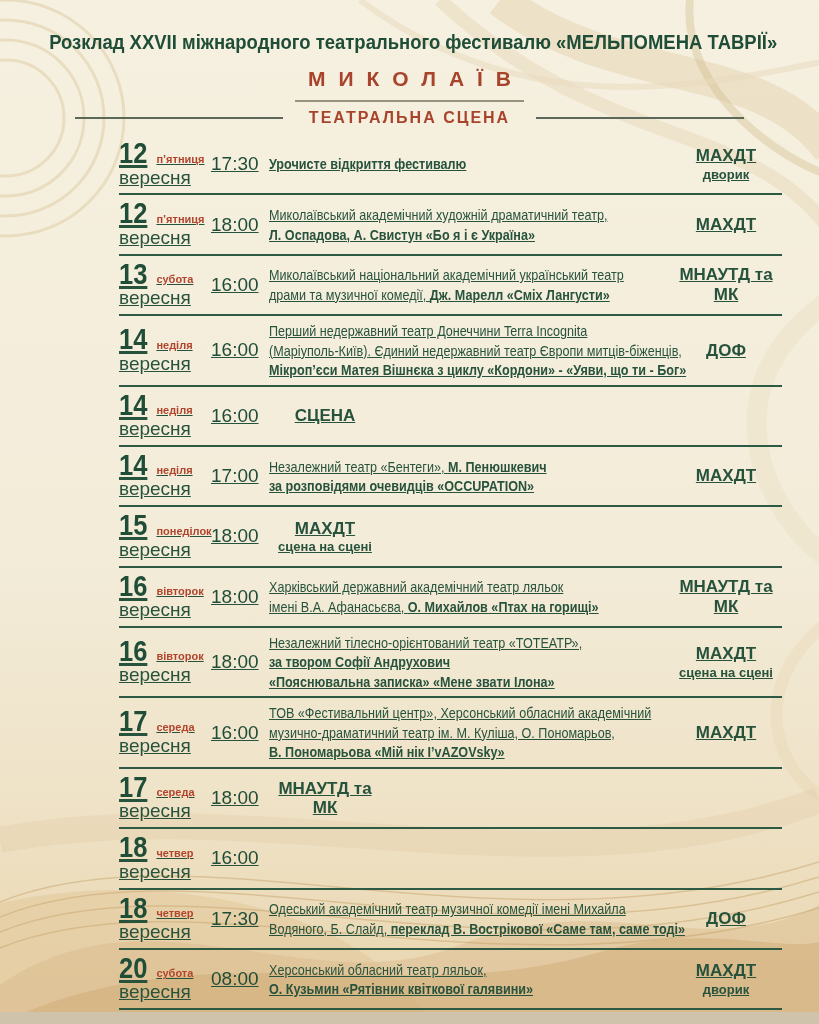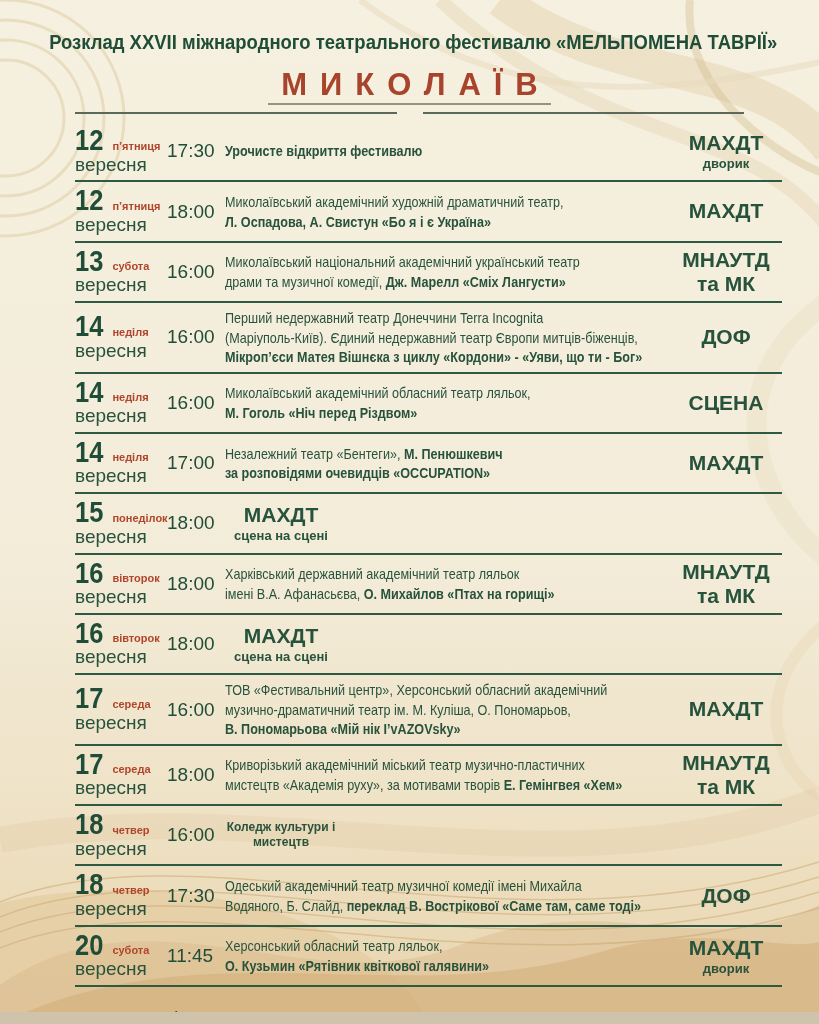--- a/index.html
+++ b/index.html
@@ -13,48 +13,48 @@
   .bg{ position:absolute; inset:0; z-index:0; }
   .content{ position:relative; z-index:1; }
 
   
   .title{
     margin-top:30px; text-align:center; font-size:21px; font-weight:700;
     color:#1f4d37; transform:scaleX(.88); white-space:nowrap;
   }
   .city-wrap{ text-align:center; margin-top:13px; }
   .city{
-    display:inline-block; color:#a8432c; font-size:31px; font-weight:700;
-    letter-spacing:13px; padding:0 0 0 13px; border-bottom:2px solid #97917e;
+    display:inline-block; color:#a8432c; font-size:21px; font-weight:700;
+    letter-spacing:13px; padding:0 0 9px 13px; border-bottom:2px solid #97917e;
   }
   .subtitle-row{ display:flex; align-items:center; gap:26px; margin:7px 75px 0 75px; }
   .rule{ flex:1; border-top:2px solid #5c685a; height:0; }
   .subtitle{ color:#a8432c; font-size:16px; font-weight:700; letter-spacing:2px; white-space:nowrap; }
 
   
-  .table{ margin:8px 37px 0 75px; }
+  .table{ margin:8px 37px 0 119px;text-decoration:underline; }
   .row{
     display:flex; align-items:center; padding:5px 0;
     border-bottom:2px solid #2e5942;
   }
   .cell.date{ width:92px; flex:none; }
   .date-top{ display:flex; align-items:flex-end; gap:4px; }
   .day{ font-size:30px; font-weight:700; line-height:.85; color:#1f4d37;
         transform:scaleX(.85); transform-origin:0 100%; }
   .weekday{ color:#b0452c; font-size:11px; font-weight:700; margin-bottom:1px; white-space:nowrap; }
   .month{ font-size:19px; line-height:1.15; margin-top:1px; color:#27523c; }
   .cell.time{ width:58px; flex:none; font-size:19px; color:#1f4d37; }
   .cell.desc{ flex:1; min-width:0; padding-right:6px; }
   .desc-line{
     white-space:nowrap; font-size:15px; line-height:1.3; color:#27523c;
     transform:scaleX(.84); transform-origin:0 50%;
   }
   .desc-line .b{ font-weight:700; }
   .cell.venue{ width:112px; flex:none; text-align:center; }
-  .venue-name{ font-size:21px; font-weight:700; line-height:1.15; color:#27523c; }
+  .venue-name{ font-size:17px; font-weight:700; line-height:1.15; color:#27523c; }
   .venue-name.small{ font-size:12px; line-height:1.25; }
   .venue-note{ font-size:13px; font-weight:700; margin-top:1px; color:#27523c; }
 
   
   .legend{ display:flex; margin:22px 0 0 64px; }
   .legend-col{ display:flex; flex-direction:column; gap:13px; }
   .legend-col.left{ width:448px; flex:none; }
   .legend-item{
     white-space:nowrap; font-size:14.5px; font-weight:700; color:#2a523c;
     transform:scaleX(.86); transform-origin:0 50%;
@@ -95,20 +95,21 @@
   </svg>
 
   <div class="content">
 
     <div class="title">Розклад XXVII міжнародного театрального фестивалю «МЕЛЬПОМЕНА ТАВРІЇ»</div>
     <div class="city-wrap">
       <span class="city">МИКОЛАЇВ</span>
     </div>
     <div class="subtitle-row">
       <span class="rule"></span>
+      <span class="subtitle">ТЕАТРАЛЬНА СЦЕНА</span>
       <span class="rule"></span>
     </div>
 
     <div class="table">
         <div class="row">
           <div class="cell date">
             <div class="date-top">
               <span class="day">12</span>
               <span class="weekday">п’ятниця</span>
             </div>
@@ -177,24 +178,20 @@
         </div>
         <div class="row">
           <div class="cell date">
             <div class="date-top">
               <span class="day">14</span>
               <span class="weekday">неділя</span>
             </div>
             <div class="month">вересня</div>
           </div>
           <div class="cell time">16:00</div>
-          <div class="cell desc">
-            <div class="desc-line"><span>Миколаївський академічний обласний театр ляльок,</span></div>
-            <div class="desc-line"><span class="b">М. Гоголь «Ніч перед Різдвом»</span></div>
-          </div>
           <div class="cell venue">
             <div class="venue-name">СЦЕНА</div>
           </div>
         </div>
         <div class="row">
           <div class="cell date">
             <div class="date-top">
               <span class="day">14</span>
               <span class="weekday">неділя</span>
             </div>
@@ -242,20 +239,25 @@
         </div>
         <div class="row">
           <div class="cell date">
             <div class="date-top">
               <span class="day">16</span>
               <span class="weekday">вівторок</span>
             </div>
             <div class="month">вересня</div>
           </div>
           <div class="cell time">18:00</div>
+          <div class="cell desc">
+            <div class="desc-line"><span>Незалежний тілесно-орієнтований театр «ТОТЕАТР»,</span></div>
+            <div class="desc-line"><span class="b">за твором Софії Андрухович</span></div>
+            <div class="desc-line"><span class="b">«Пояснювальна записка» «Мене звати Ілона»</span></div>
+          </div>
           <div class="cell venue">
             <div class="venue-name">МАХДТ</div>
             <div class="venue-note">сцена на сцені</div>
           </div>
         </div>
         <div class="row">
           <div class="cell date">
             <div class="date-top">
               <span class="day">17</span>
               <span class="weekday">середа</span>
@@ -274,40 +276,33 @@
         </div>
         <div class="row">
           <div class="cell date">
             <div class="date-top">
               <span class="day">17</span>
               <span class="weekday">середа</span>
             </div>
             <div class="month">вересня</div>
           </div>
           <div class="cell time">18:00</div>
-          <div class="cell desc">
-            <div class="desc-line"><span>Криворізький академічний міський театр музично-пластичних</span></div>
-            <div class="desc-line"><span>мистецтв «Академія руху», за мотивами творів </span><span class="b">Е. Гемінгвея «Хем»</span></div>
-          </div>
           <div class="cell venue">
             <div class="venue-name">МНАУТД та МК</div>
           </div>
         </div>
         <div class="row">
           <div class="cell date">
             <div class="date-top">
               <span class="day">18</span>
               <span class="weekday">четвер</span>
             </div>
             <div class="month">вересня</div>
           </div>
           <div class="cell time">16:00</div>
-          <div class="cell venue">
-            <div class="venue-name small">Коледж культури і мистецтв</div>
-          </div>
         </div>
         <div class="row">
           <div class="cell date">
             <div class="date-top">
               <span class="day">18</span>
               <span class="weekday">четвер</span>
             </div>
             <div class="month">вересня</div>
           </div>
           <div class="cell time">17:30</div>
@@ -320,21 +315,21 @@
           </div>
         </div>
         <div class="row">
           <div class="cell date">
             <div class="date-top">
               <span class="day">20</span>
               <span class="weekday">субота</span>
             </div>
             <div class="month">вересня</div>
           </div>
-          <div class="cell time">11:45</div>
+          <div class="cell time">08:00</div>
           <div class="cell desc">
             <div class="desc-line"><span>Херсонський обласний  театр ляльок,</span></div>
             <div class="desc-line"><span class="b">О. Кузьмин «Рятівник квіткової галявини»</span></div>
           </div>
           <div class="cell venue">
             <div class="venue-name">МАХДТ</div>
             <div class="venue-note">дворик</div>
           </div>
         </div>
       </div>

